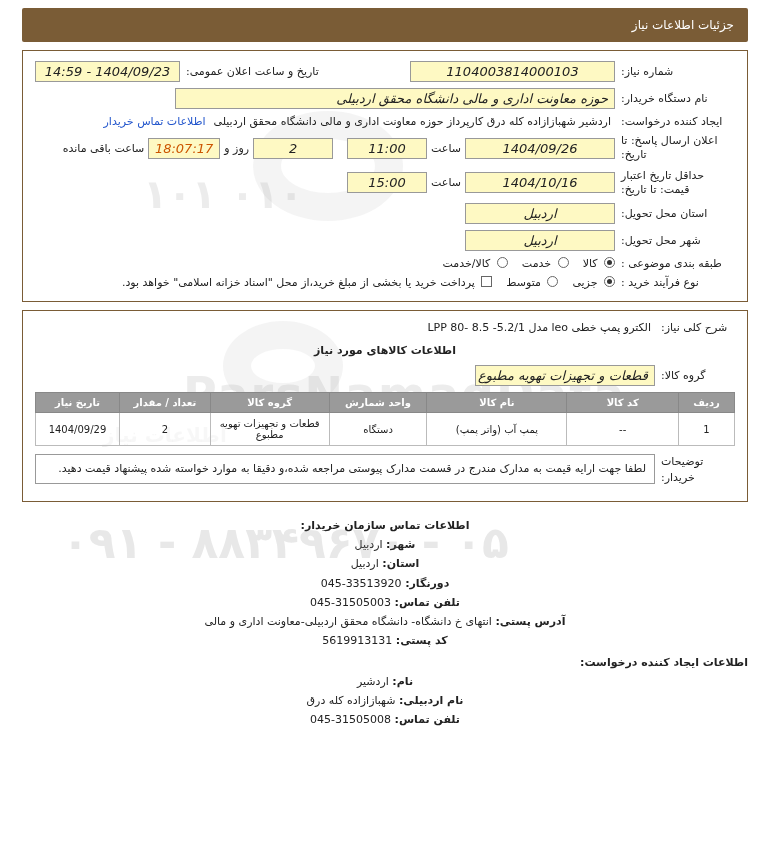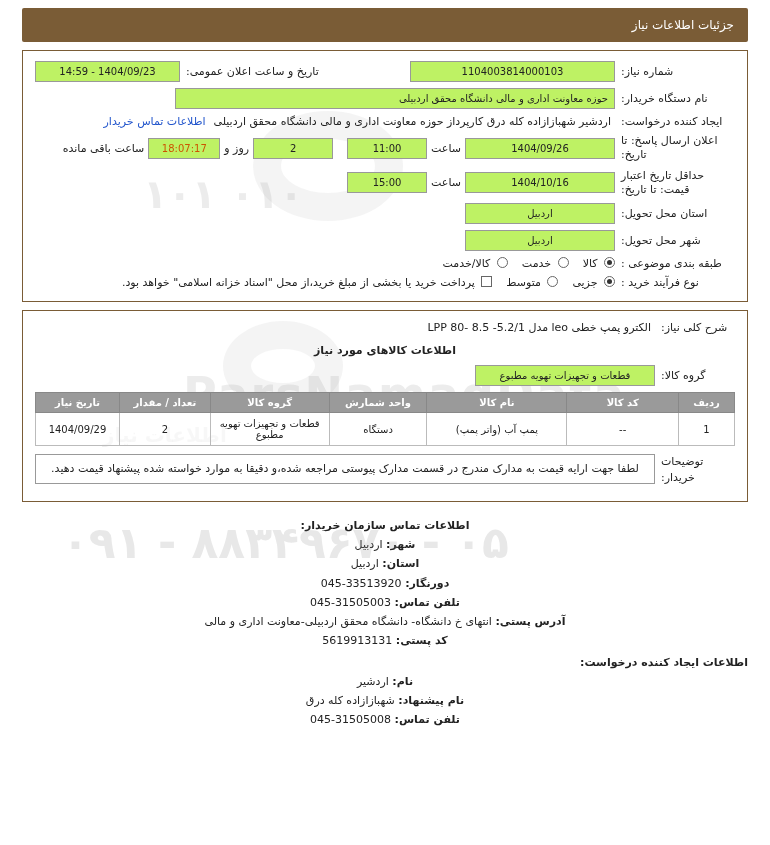--- a/index.html
+++ b/index.html
@@ -68,28 +68,29 @@
   .lbl {
     text-align: left;
     padding-left: 6px;
     font-size: 11px;
     color: #222;
     white-space: nowrap;
   }
   .lbl-w { width: 120px; }
   .box {
     border: 1px solid #999;
-    background: #bef264;
+    background: #fef9c3;
     height: 21px;
     line-height: 19px;
     padding: 0 6px;
-    font-size: 10px;
+    font-size: 13px;
     text-align: center;
     overflow: hidden;
     white-space: nowrap;
+    font-style: italic;
   }
   .box.right { text-align: right; }
   .link { color: #2255cc; }
   .free {
     padding: 0 4px;
     font-size: 11px;
     white-space: nowrap;
   }
   .radio {
     display: inline-block;
@@ -139,21 +140,20 @@
     padding: 5px 3px;
     text-align: center;
     background: rgba(255,255,255,0.6);
     font-size: 10px;
   }
   .note-box {
     border: 1px solid #999;
     background: rgba(255,255,255,0.75);
     padding: 5px 8px;
     font-size: 11px;
-    text-align: center;
     line-height: 1.6;
   }
   .contact {
     margin-top: 14px;
     font-size: 11px;
     text-align: center;
     line-height: 1.75;
     position: relative;
     z-index: 2;
   }
@@ -342,21 +342,21 @@
     <div>
       <b>کد پستی:</b>
       <span>5619913131</span>
     </div>
     <div class="head" style="margin-top:2px;text-align:right;">اطلاعات ایجاد کننده درخواست:</div>
     <div>
       <b>نام:</b>
       <span>اردشیر</span>
     </div>
     <div>
-      <b>نام پیشنهاد:</b>
+      <b>نام اردبیلی:</b>
       <span>شهبازازاده کله درق</span>
     </div>
     <div>
       <b>تلفن تماس:</b>
       <span>31505008-045</span>
     </div>
   </div>
 
 </div>
 

